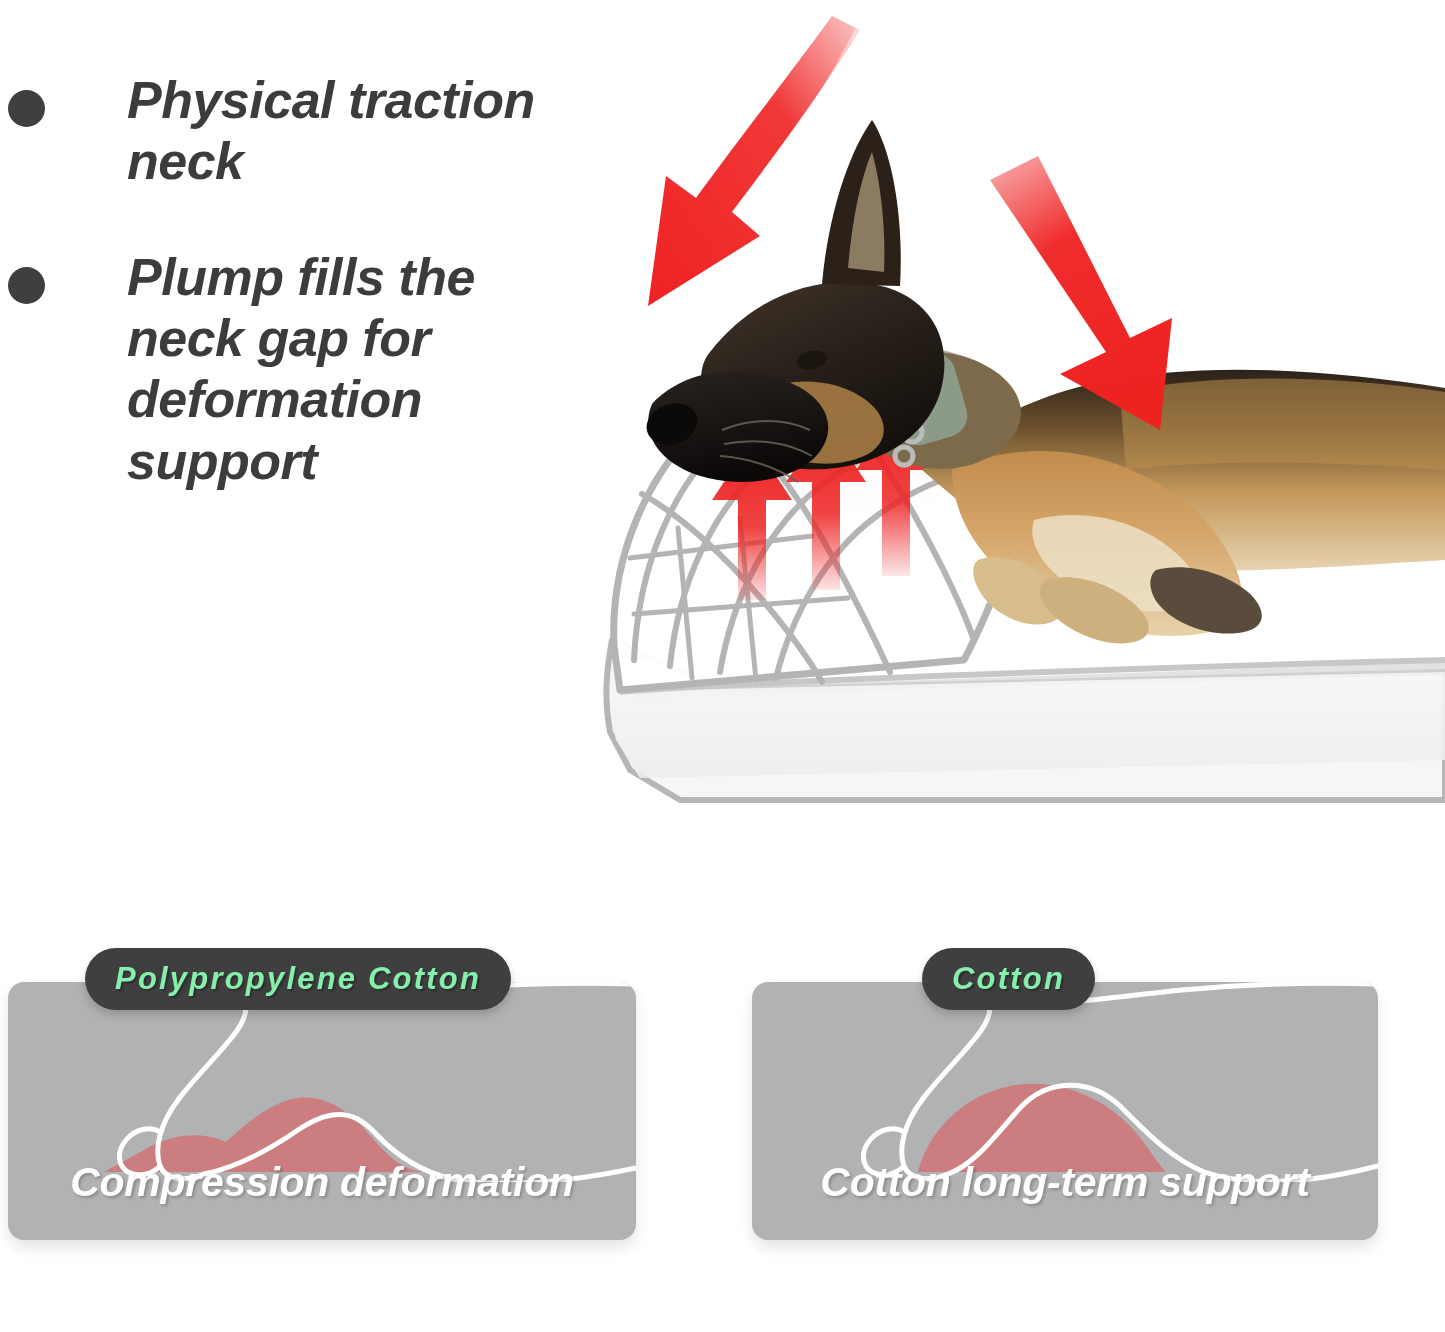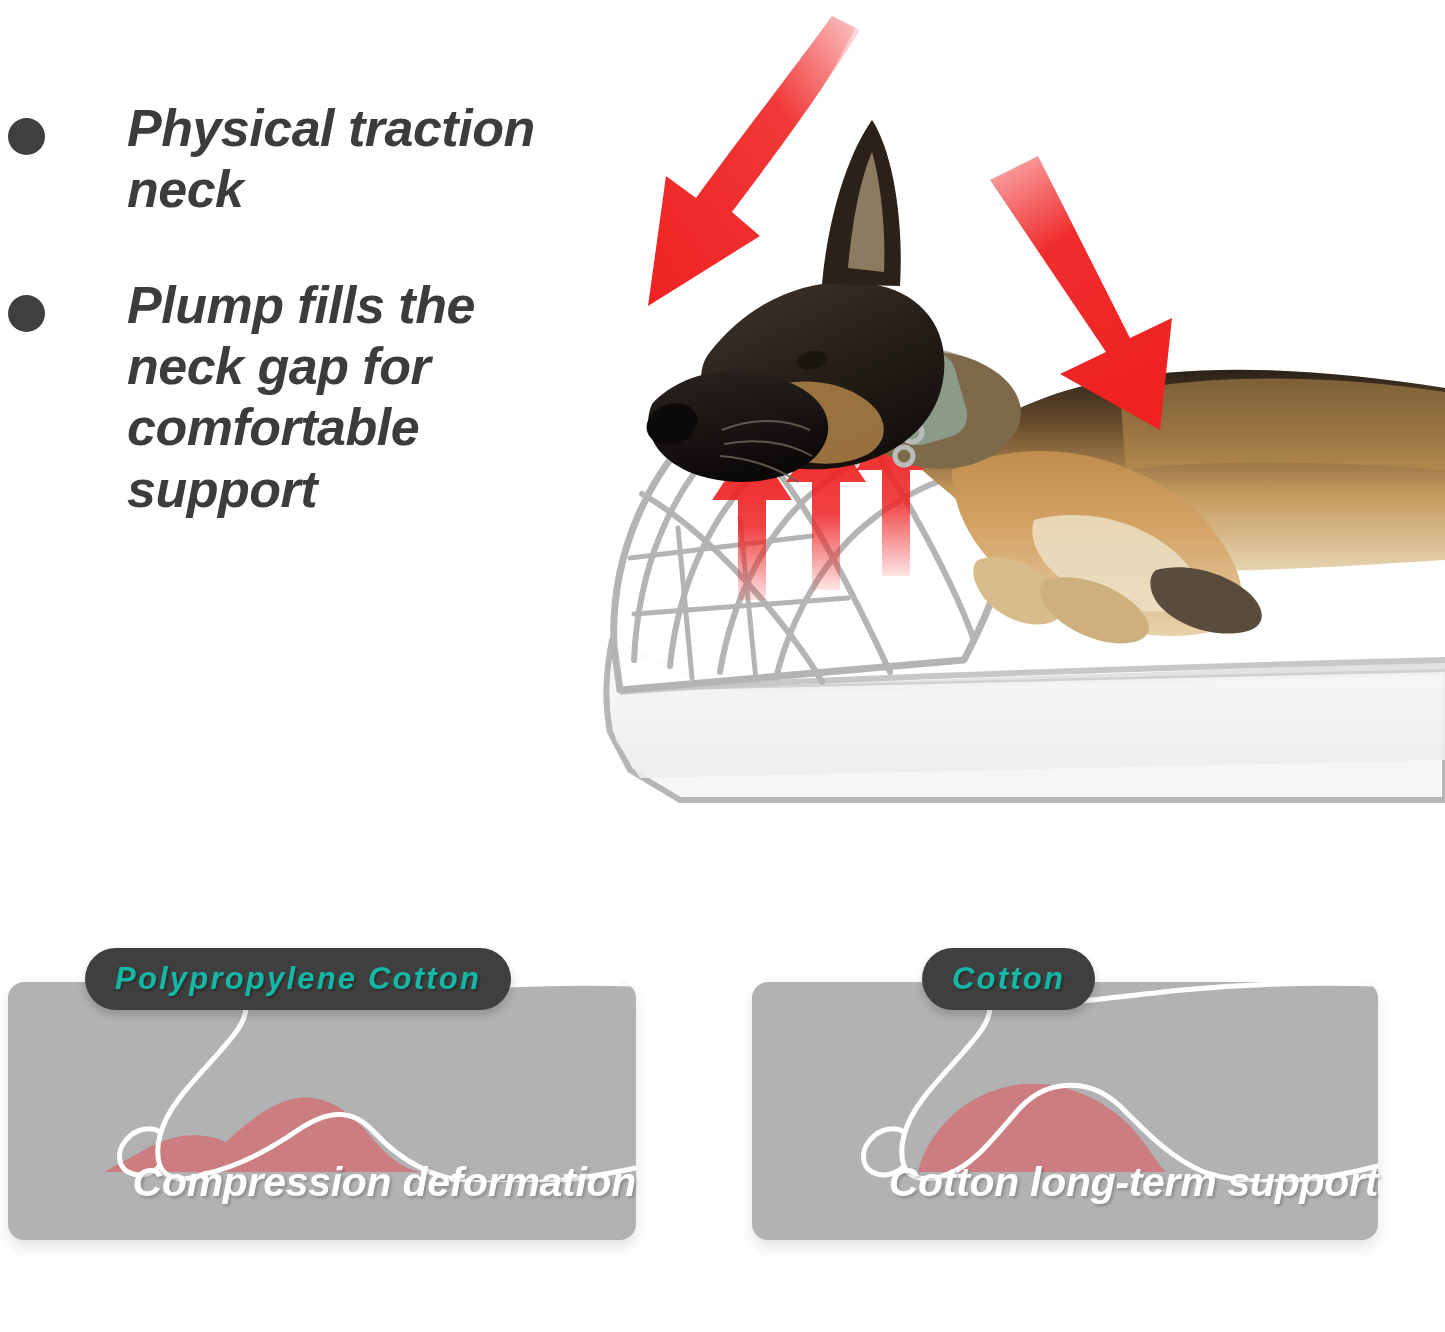--- a/index.html
+++ b/index.html
@@ -19,21 +19,20 @@
   #hero {
     position: absolute;
     left: 0; top: 0;
     width: 1445px; height: 920px;
   }
 
   #bullet-list {
     position: absolute;
     left: 0; top: 70px;
     width: 620px;
-    margin-top: 28px;
   }
   .bullet-row {
     display: flex;
     align-items: flex-start;
     margin-bottom: 54px;
   }
   .bullet-dot {
     flex: 0 0 auto;
     width: 37px; height: 37px;
     border-radius: 50%;
@@ -86,41 +85,41 @@
     border-radius: 16px 16px 0 0;
   }
   .panel-art svg { display: block; }
 
   .panel-badge {
     position: absolute;
     top: -34px;
     height: 62px;
     border-radius: 31px;
     background: #3f3f3f;
-    color: #14b8a6;
+    color: #86efac;
     font-size: 31px;
     font-weight: bold;
     font-style: italic;
     letter-spacing: 2.2px;
     display: flex;
     align-items: center;
     justify-content: center;
     padding: 0 30px;
     box-shadow: 0 5px 10px rgba(0,0,0,0.18);
     white-space: nowrap;
     text-shadow: 2px 2px 2px rgba(0,0,0,0.28);
   }
   #badge-left  { left: 77px;  }
   #badge-right { left: 170px; }
 
   .panel-caption {
     position: absolute;
     left: 0; right: 0;
     bottom: 34px;
-    text-align: right;
+    text-align: center;
     color: #ffffff;
     font-size: 41px;
     font-weight: bold;
     font-style: italic;
     letter-spacing: -0.3px;
     text-shadow: 2px 2px 3px rgba(0,0,0,0.22);
     white-space: nowrap;
   }
 </style>
 </head>
@@ -130,21 +129,21 @@
 
   <div id="bullet-list">
 
     <div class="bullet-row">
       <div class="bullet-dot"></div>
       <div class="bullet-text">Physical traction neck</div>
     </div>
 
     <div class="bullet-row">
       <div class="bullet-dot"></div>
-      <div class="bullet-text">Plump fills the neck gap for comfortable support</div>
+      <div class="bullet-text">Plump fills the neck gap for deformation support</div>
     </div>
 
   </div>
 
   <div id="product-illustration">
     <svg width="885" height="900" viewBox="0 0 885 900" xmlns="http://www.w3.org/2000/svg">
       <defs>
         <radialGradient id="bolsterGlow" cx="50%" cy="55%" r="58%">
           <stop offset="0%" stop-color="#f08d8d" stop-opacity="0.85"></stop>
           <stop offset="55%" stop-color="#f3a6a6" stop-opacity="0.55"></stop>

